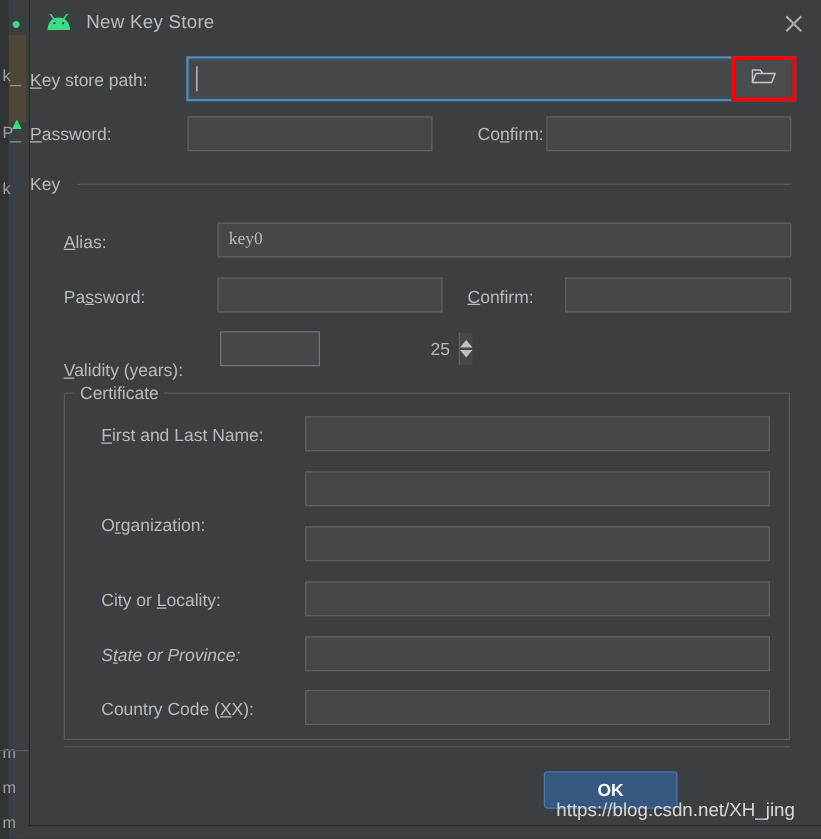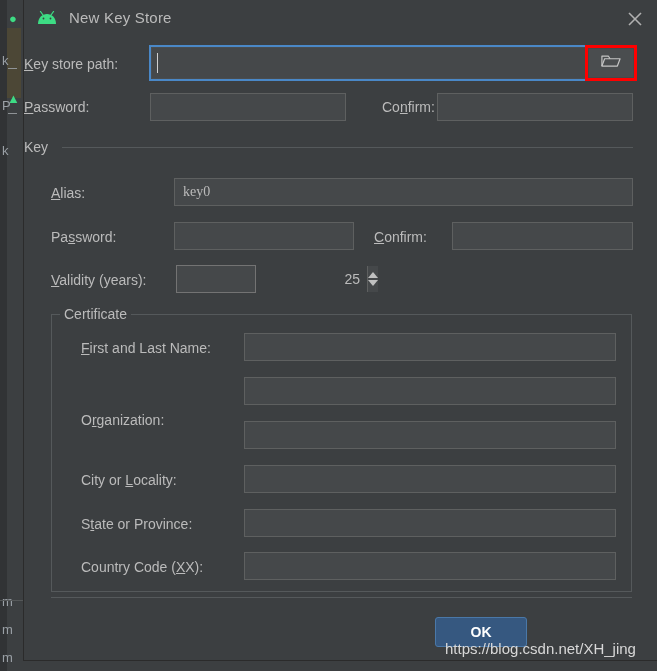--- a/index.html
+++ b/index.html
@@ -259,21 +259,21 @@
     left: 27px;
     top: 597px;
     width: 581px;
     height: 1px;
     background: #55595b;
   }
   #ok-button {
     position: absolute;
     left: 411px;
     top: 617px;
-    width: 92px;
+    width: 107px;
     height: 30px;
     background: #365880;
     border: 1px solid #4a78a8;
     border-radius: 3px;
     color: #ffffff;
     font-size: 14px;
     font-weight: bold;
     font-family: "Liberation Sans", sans-serif;
     cursor: pointer;
   }
@@ -371,21 +371,21 @@
 
   <label class="lbl" style="left:27px; top:185px;"><u>A</u>lias:</label>
   <input class="field" type="text" style="left: 150px; top: 178px; width: 459px; height: 28px;" value="key0">
 
   <label class="lbl" style="left:27px; top:229px;">Pa<u>s</u>sword:</label>
   <input class="field" type="password" style="left: 150px; top: 222px; width: 180px; height: 28px;" value="">
 
   <label class="lbl" style="left:350px; top:229px;"><u>C</u>onfirm:</label>
   <input class="field" type="password" style="left: 428px; top: 222px; width: 181px; height: 28px;" value="">
 
-  <label class="lbl" style="left:27px; top:272px;"><u>V</u>alidity (years):</label>
+  <label class="lbl" style="left:27px; top:288px;"><u>V</u>alidity (years):</label>
   <div id="validity-spinner">
     <input id="validity-value" type="text" value="25" style="">
     <div id="validity-arrows">
       <span class="spin-up"></span>
       <span class="spin-down"></span>
     </div>
   </div>
 
   <div id="certificate-box"></div>
   <span id="certificate-legend">Certificate</span>
@@ -394,21 +394,21 @@
   <input class="field" type="text" style="left: 220px; top: 333px; width: 372px; height: 28px;" value="">
 
   <input class="field" type="text" style="left: 220px; top: 377px; width: 372px; height: 28px;" value="">
 
   <label class="lbl" style="left:57px; top:412px;">O<u>r</u>ganization:</label>
   <input class="field" type="text" style="left: 220px; top: 421px; width: 372px; height: 28px;" value="">
 
   <label class="lbl" style="left:57px; top:472px;">City or <u>L</u>ocality:</label>
   <input class="field" type="text" style="left: 220px; top: 465px; width: 372px; height: 28px;" value="">
 
-  <label class="lbl" style="left:57px; top:516px;">S<u>t</u>ate or Province:</label>
+  <label class="lbl" style="left:57px; top:516px;font-style:italic;">S<u>t</u>ate or Province:</label>
   <input class="field" type="text" style="left: 220px; top: 509px; width: 372px; height: 28px;" value="">
 
   <label class="lbl" style="left:57px; top:559px;">Country Code (<u>X</u>X):</label>
   <input class="field" type="text" style="left: 220px; top: 552px; width: 372px; height: 28px;" value="">
 
   <div id="bottom-separator"></div>
   <button id="ok-button">OK</button>
 </div>
 
 <div id="watermark">https://blog.csdn.net/XH_jing</div>

